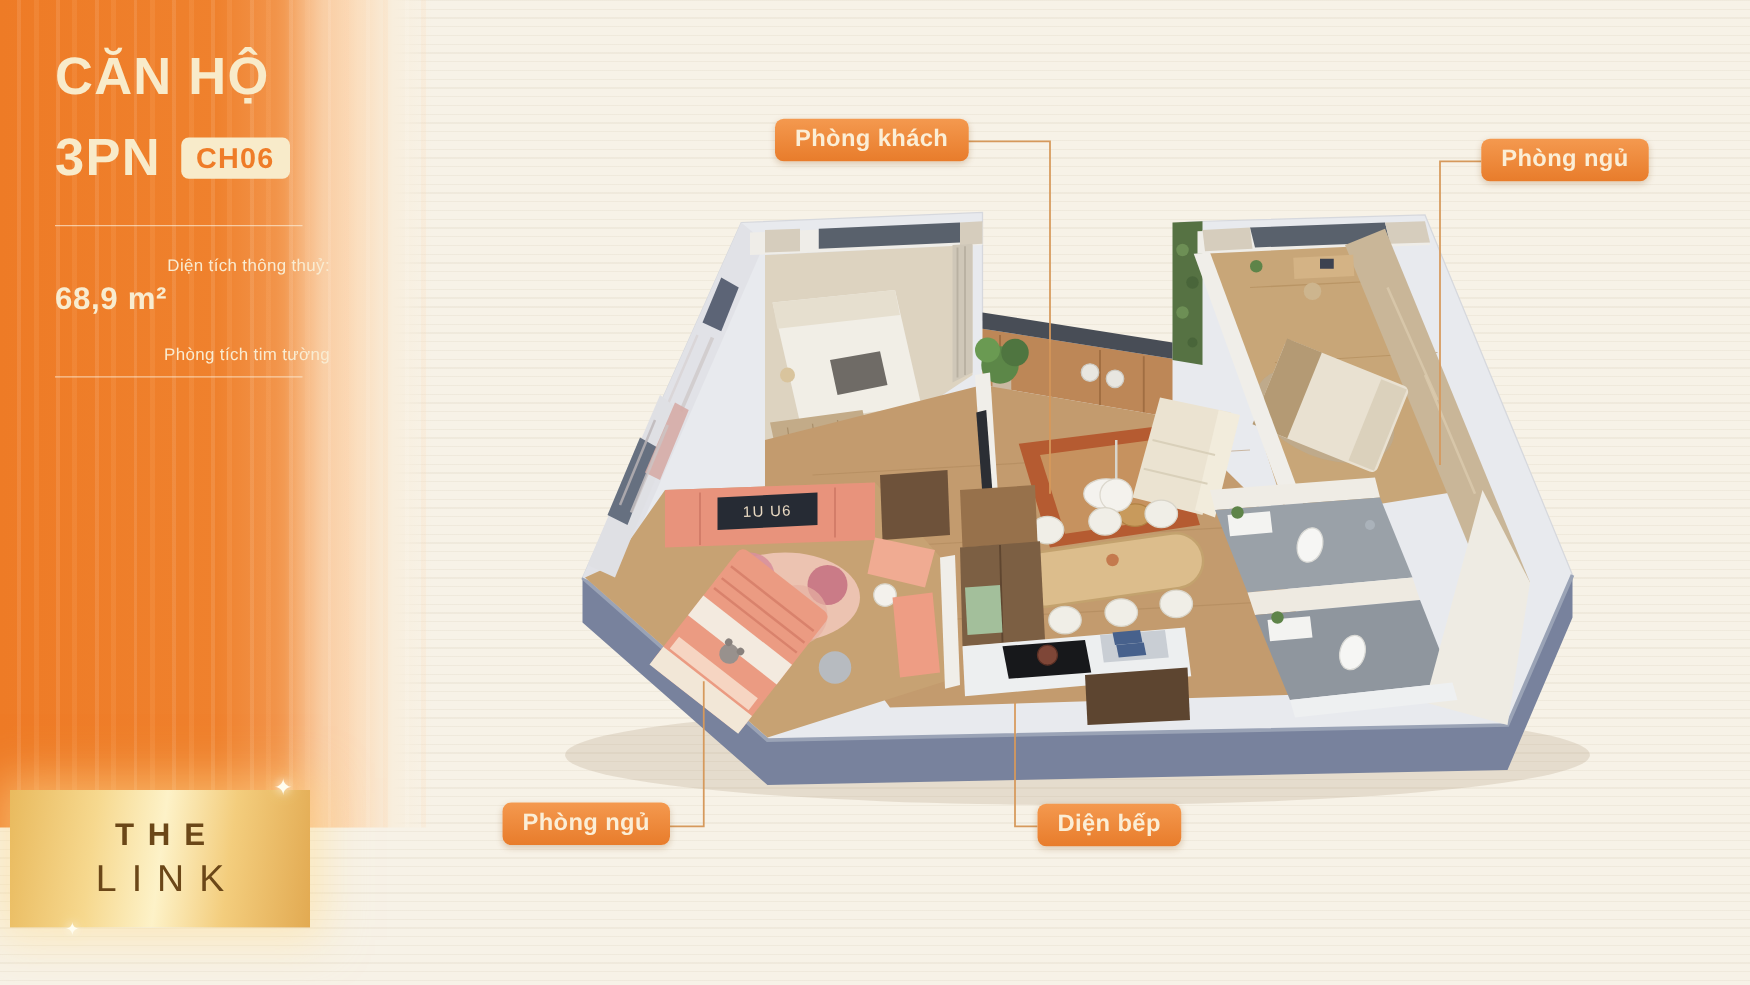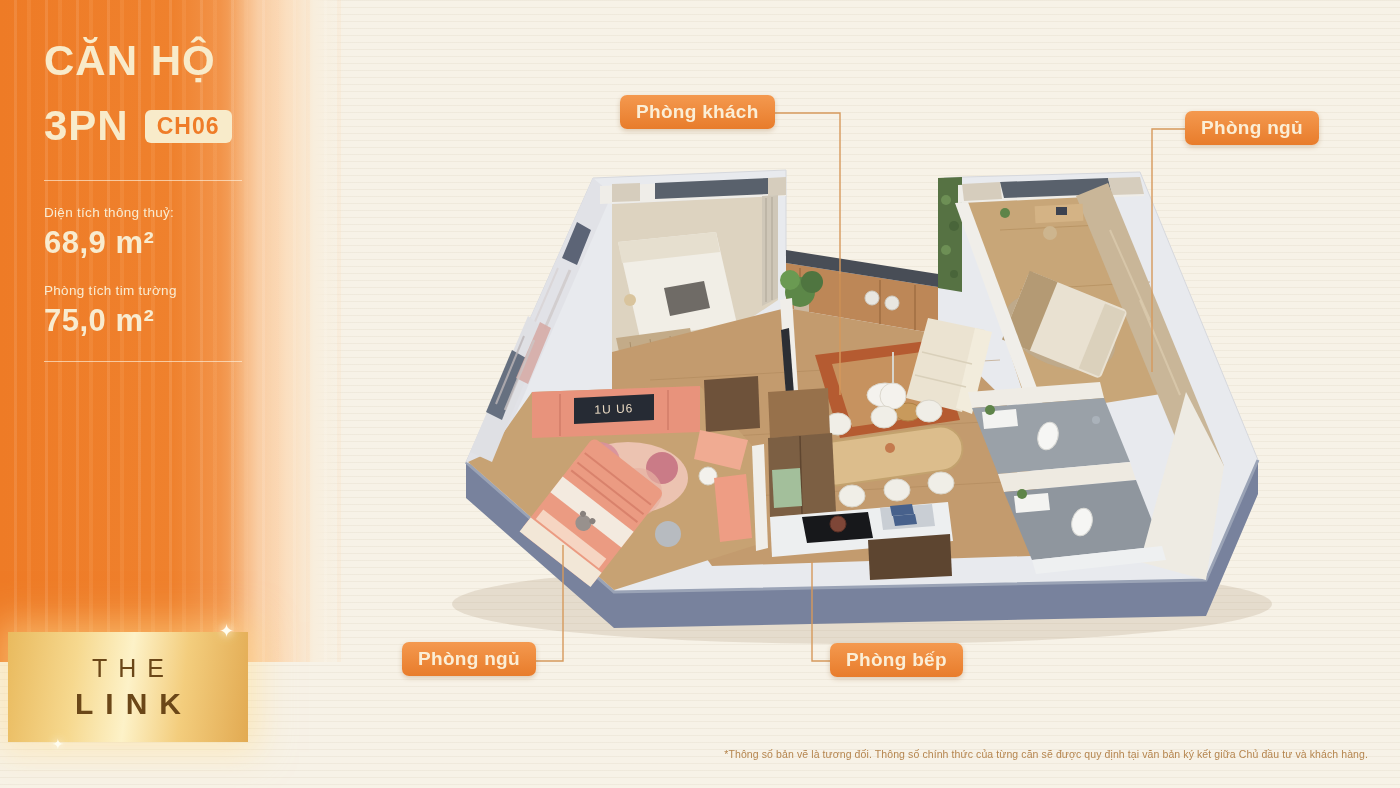--- a/index.html
+++ b/index.html
@@ -34,32 +34,32 @@
   }
   .sidebar-content{position:absolute;left:44px;top:40px;width:220px;color:#f8ebca;}
   .apt-title{font-size:42px;font-weight:800;letter-spacing:1px;line-height:1.0;}
   .apt-row{display:flex;align-items:center;margin-top:20px;}
   .apt-subtitle{font-size:42px;font-weight:800;letter-spacing:1px;}
   .unit-badge{
     margin-left:16px;background:#f8ebca;color:#ef7c28;font-weight:800;
     font-size:23px;padding:3px 12px;border-radius:6px;letter-spacing:1px;
   }
   .divider{width:198px;border-top:1.5px solid rgba(252,240,220,.65);margin:30px 0 24px 0;}
-  .area-label{font-size:13.5px;color:#f9ecd2;margin-bottom:5px;font-weight:500;letter-spacing:.3px;}
-  .area-value{font-size:31px;font-weight:800;color:#f8ecd0;margin-bottom:22px;letter-spacing:.5px;}
+  .area-label{font-size:13.5px;color:#f9ecd2;margin-bottom:5px;font-weight:500;letter-spacing:.3px;text-align:right;}
+  .area-value{font-size:25px;font-weight:800;color:#f8ecd0;margin-bottom:22px;letter-spacing:.5px;}
   
   .logo-banner{
     position:absolute;left:8px;top:632px;width:240px;height:110px;
     background:linear-gradient(97deg,#e9ba5e 0%,#f6d88e 28%,#fdf2c8 50%,#f3cd7d 72%,#e2aa52 100%);
     box-shadow:0 0 34px 10px rgba(255,222,150,.55);
     display:flex;flex-direction:column;align-items:center;justify-content:center;
     color:#6b4718;
   }
-  .logo-line1{font-size:25px;letter-spacing:11px;font-weight:400;margin-left:11px;}
-  .logo-line2{font-size:30px;letter-spacing:12px;font-weight:700;margin-left:12px;margin-top:4px;}
+  .logo-line1{font-size:25px;letter-spacing:11px;font-weight:700;margin-left:11px;}
+  .logo-line2{font-size:30px;letter-spacing:12px;font-weight:400;margin-left:12px;margin-top:4px;}
   .sparkle{position:absolute;color:#fffdf0;text-shadow:0 0 8px #ffffff,0 0 14px #ffe9a8;font-size:18px;}
   .sparkle.s1{right:14px;top:-12px;}
   .sparkle.s2{left:44px;bottom:-10px;font-size:14px;}
   
   .room-label{
     position:absolute;padding:6px 16px;border-radius:7px;
     background:linear-gradient(180deg,#f4994f,#e87c2b);
     color:#fbeed6;font-weight:700;font-size:19px;letter-spacing:.3px;
     box-shadow:0 2px 5px rgba(140,80,20,.25);
     white-space:nowrap;
@@ -282,31 +282,29 @@
   <div class="sidebar-content">
     <div class="apt-title">CĂN HỘ</div>
     <div class="apt-row">
       <span class="apt-subtitle">3PN</span>
       <span class="unit-badge">CH06</span>
     </div>
     <div class="divider"></div>
     <div class="area-label">Diện tích thông thuỷ:</div>
     <div class="area-value">68,9 m²</div>
     <div class="area-label">Phòng tích tim tường</div>
-    <div class="area-value">75,0 m²</div>
     <div class="divider" style="margin-top:10px;"></div>
   </div>
   <div class="logo-banner">
     <span class="sparkle s1">✦</span>
     <span class="sparkle s2">✦</span>
     <div class="logo-line1">THE</div>
     <div class="logo-line2">LINK</div>
   </div>
 </div>
 
 <div class="room-label lbl-living">Phòng khách</div>
 <div class="room-label lbl-bed-tr">Phòng ngủ</div>
 <div class="room-label lbl-bed-bl">Phòng ngủ</div>
-<div class="room-label lbl-kitchen">Phòng bếp</div>
+<div class="room-label lbl-kitchen">Diện bếp</div>
 
 <div class="footnote">
-  <div>*Thông số bản vẽ là tương đối. Thông số chính thức của từng căn sẽ được quy định tại văn bản ký kết giữa Chủ đầu tư và khách hàng.</div>
 </div>
 
 </body></html>

